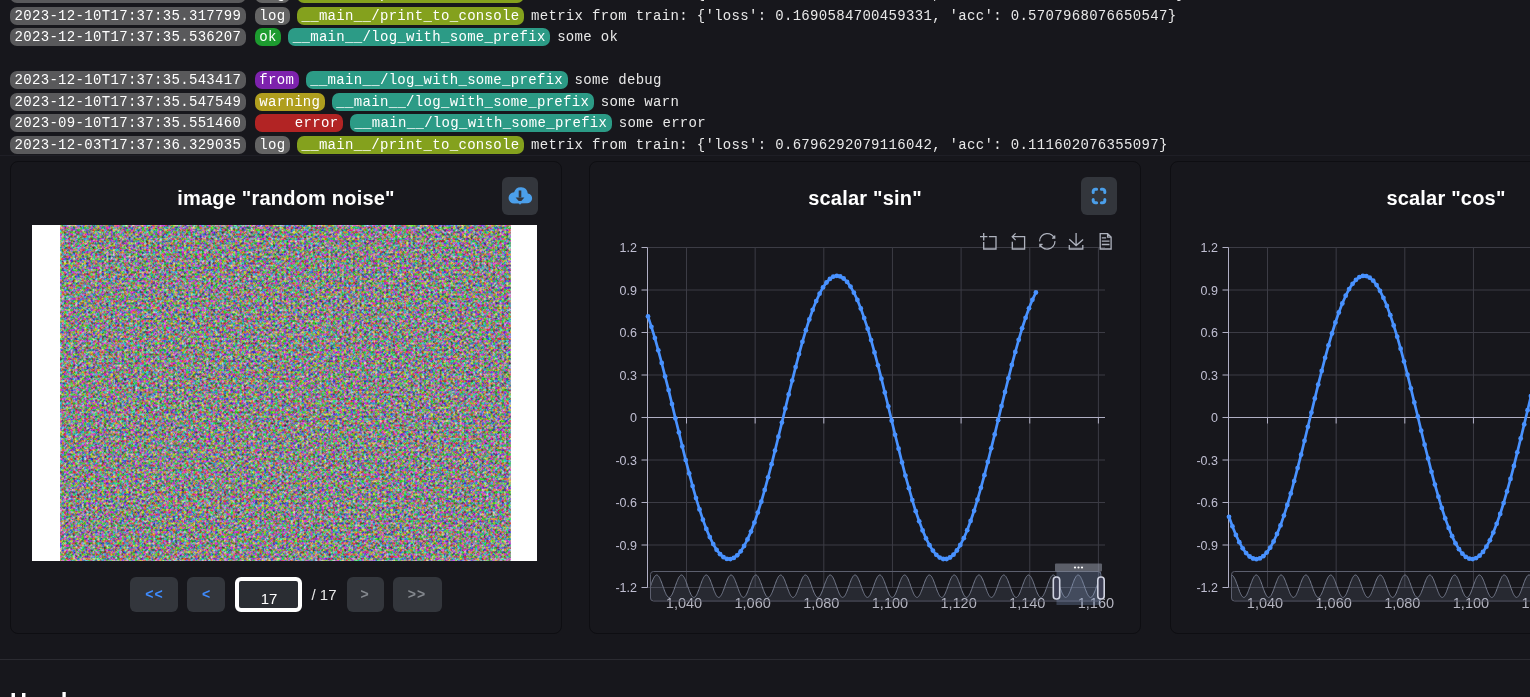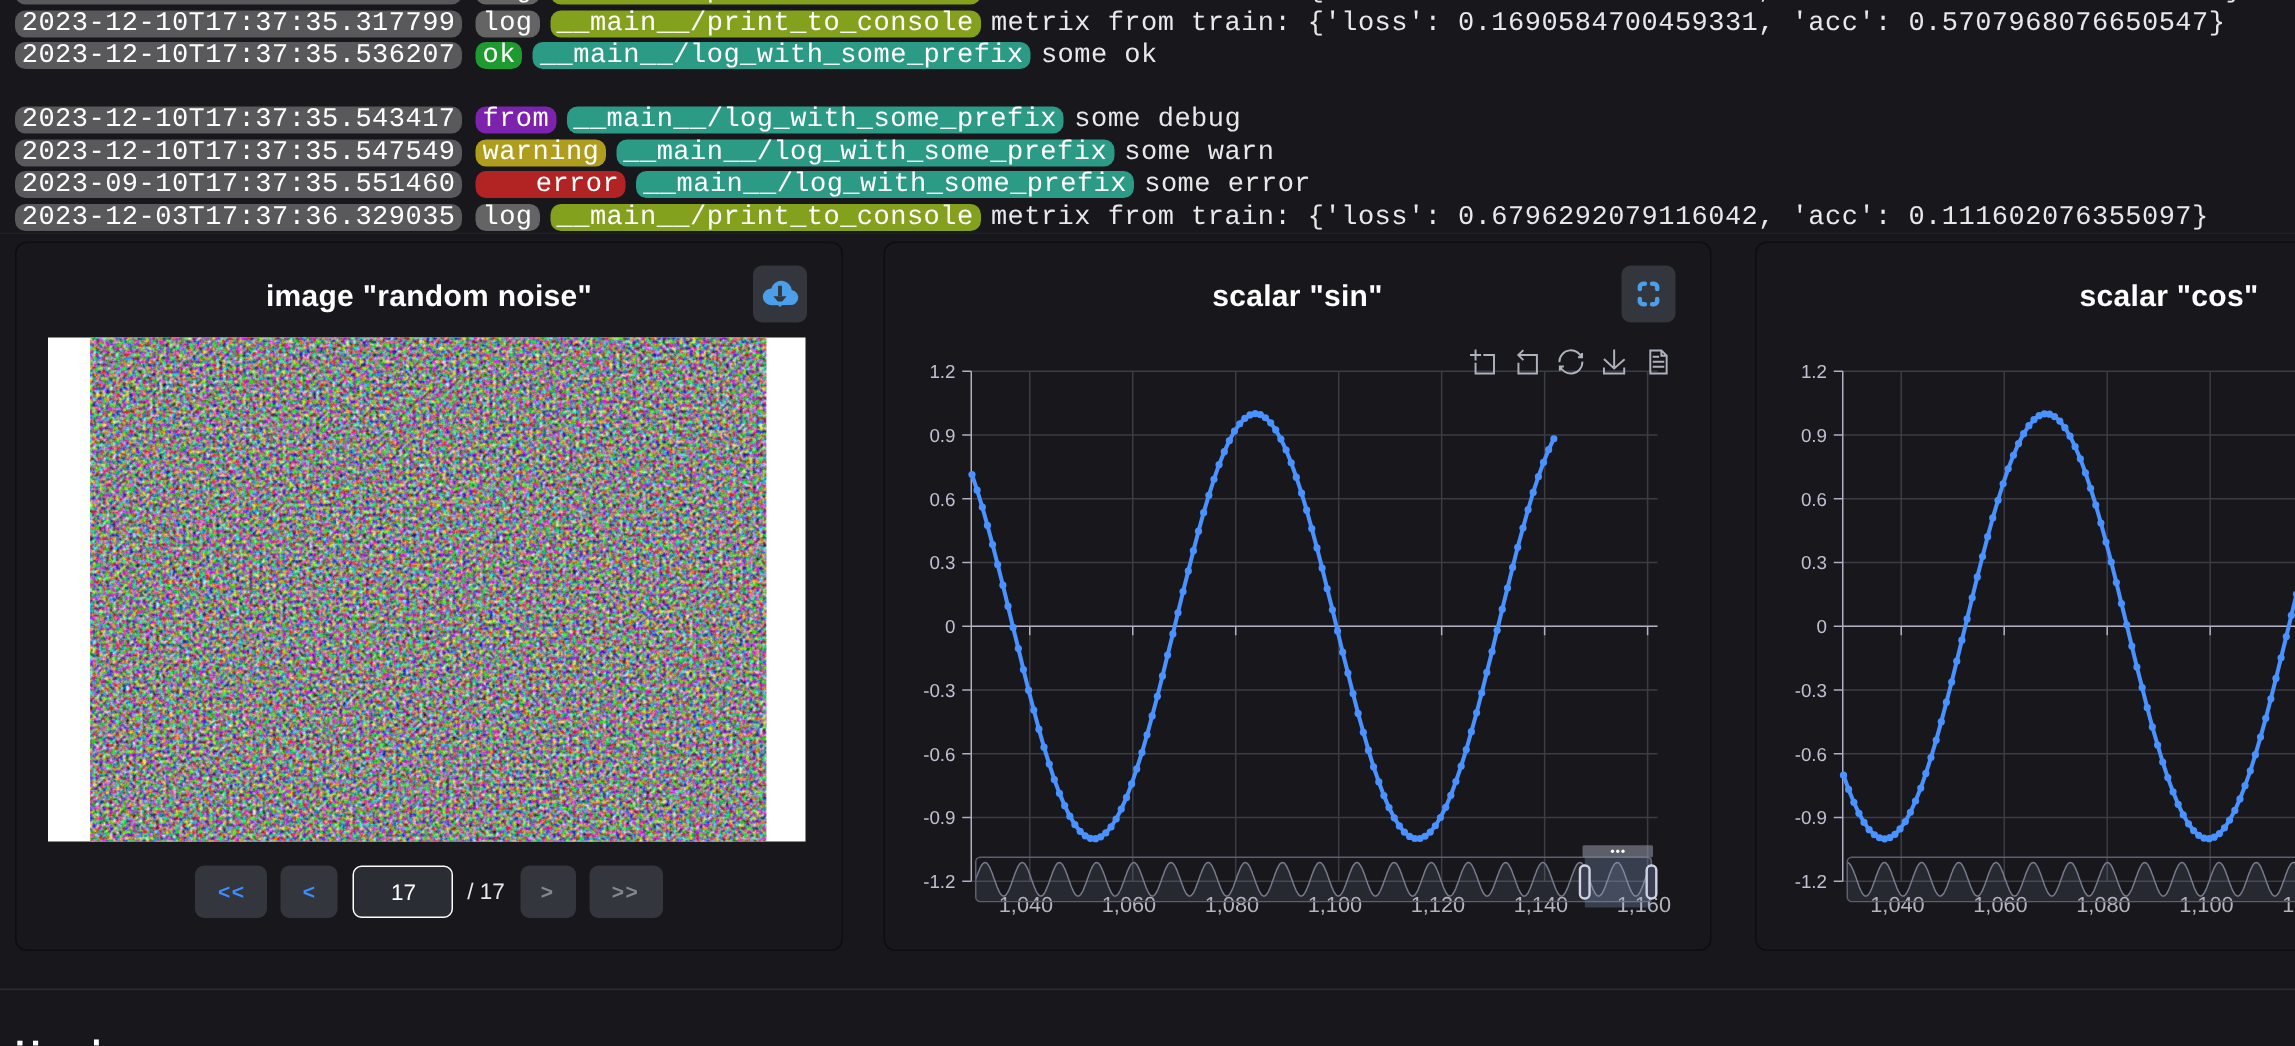--- a/index.html
+++ b/index.html
@@ -1,19 +1,19 @@
 <!DOCTYPE html>
 <html><head>
 <meta charset="utf-8">
 <style>
   * { margin:0; padding:0; box-sizing:border-box; }
   html,body { width:1530px; height:697px; overflow:hidden; background:#17171c; }
   body { font-family:"Liberation Sans", sans-serif; position:relative; }
   .console { position:absolute; left:0; top:0; width:1530px; height:156px; overflow:hidden; border-bottom:1px solid #1f1f26;
-             font-family:"Liberation Mono", monospace; font-size:18px; letter-spacing:0.32px; }
+             font-family:"Liberation Mono", monospace; font-size:14px; letter-spacing:0.32px; }
   .lrow { position:absolute; left:10px; height:18px; line-height:18px; white-space:nowrap; color:#e8e8e8; }
   .b { display:inline-block; height:18px; line-height:18px; border-radius:7px; padding:0 4.5px;
        color:#fff; vertical-align:top; }
   .ts { background:#59595b; margin-right:9px; }
   .lv { margin-right:7px; }
   .tg { margin-right:7px; }
   .c-log { background:#646464; }
   .c-ok { background:#1d9b2f; }
   .c-info { background:#2b4fd8; }
   .c-debug { background:#7d22ad; }
@@ -35,21 +35,21 @@
   
   .imgwrap { position:absolute; left:21px; top:63px; width:505px; height:336px; background:#fff; }
   .noise { position:absolute; left:28px; top:0; width:451px; height:336px; }
   .pager { position:absolute; left:0; top:415px; width:100%; height:36px; text-align:center;
            font-size:15px; color:#e8e8e8; }
   .pbtn { display:inline-block; height:35px; line-height:35px; background:#33363c; border-radius:6px;
           font-size:14px; font-weight:700; letter-spacing:1px; vertical-align:top; }
   .pen { color:#3f8cff; }
   .pdis { color:#85898f; }
   .pinput { display:inline-block; width:67px; height:35px; line-height:35px; background:#2a2d33;
-            border:1px solid #ffffff; border-radius:6px; color:#fff; font-size:15px; vertical-align:top; }
+            border:4px solid #ffffff; border-radius:6px; color:#fff; font-size:15px; vertical-align:top; }
 </style>
 </head>
 <body>
 <div class="console">
   <div class="lrow" style="top:-14.6px"><span class="b ts">2023-12-10T17:37:35.107690</span><span class="b lv c-log">log</span><span class="b tg c-cons">__main__/print_to_console</span>metrix from train: {'loss': 0.2690584700459331, 'acc': 0.47079680766505471}</div>
   <div class="lrow" style="top:6.9px"><span class="b ts">2023-12-10T17:37:35.317799</span><span class="b lv c-log">log</span><span class="b tg c-cons">__main__/print_to_console</span>metrix from train: {'loss': 0.1690584700459331, 'acc': 0.5707968076650547}</div>
   <div class="lrow" style="top:28.3px"><span class="b ts">2023-12-10T17:37:35.536207</span><span class="b lv c-ok">ok</span><span class="b tg c-pref">__main__/log_with_some_prefix</span>some ok</div>
   <div class="lrow" style="top:71.2px"><span class="b ts">2023-12-10T17:37:35.543417</span><span class="b lv c-debug">from</span><span class="b tg c-pref">__main__/log_with_some_prefix</span>some debug</div>
   <div class="lrow" style="top:92.7px"><span class="b ts">2023-12-10T17:37:35.547549</span><span class="b lv c-warning">warning</span><span class="b tg c-pref">__main__/log_with_some_prefix</span>some warn</div>
   <div class="lrow" style="top:114.1px"><span class="b ts">2023-09-10T17:37:35.551460</span><span class="b lv c-error">error</span><span class="b tg c-pref">__main__/log_with_some_prefix</span>some error</div>

